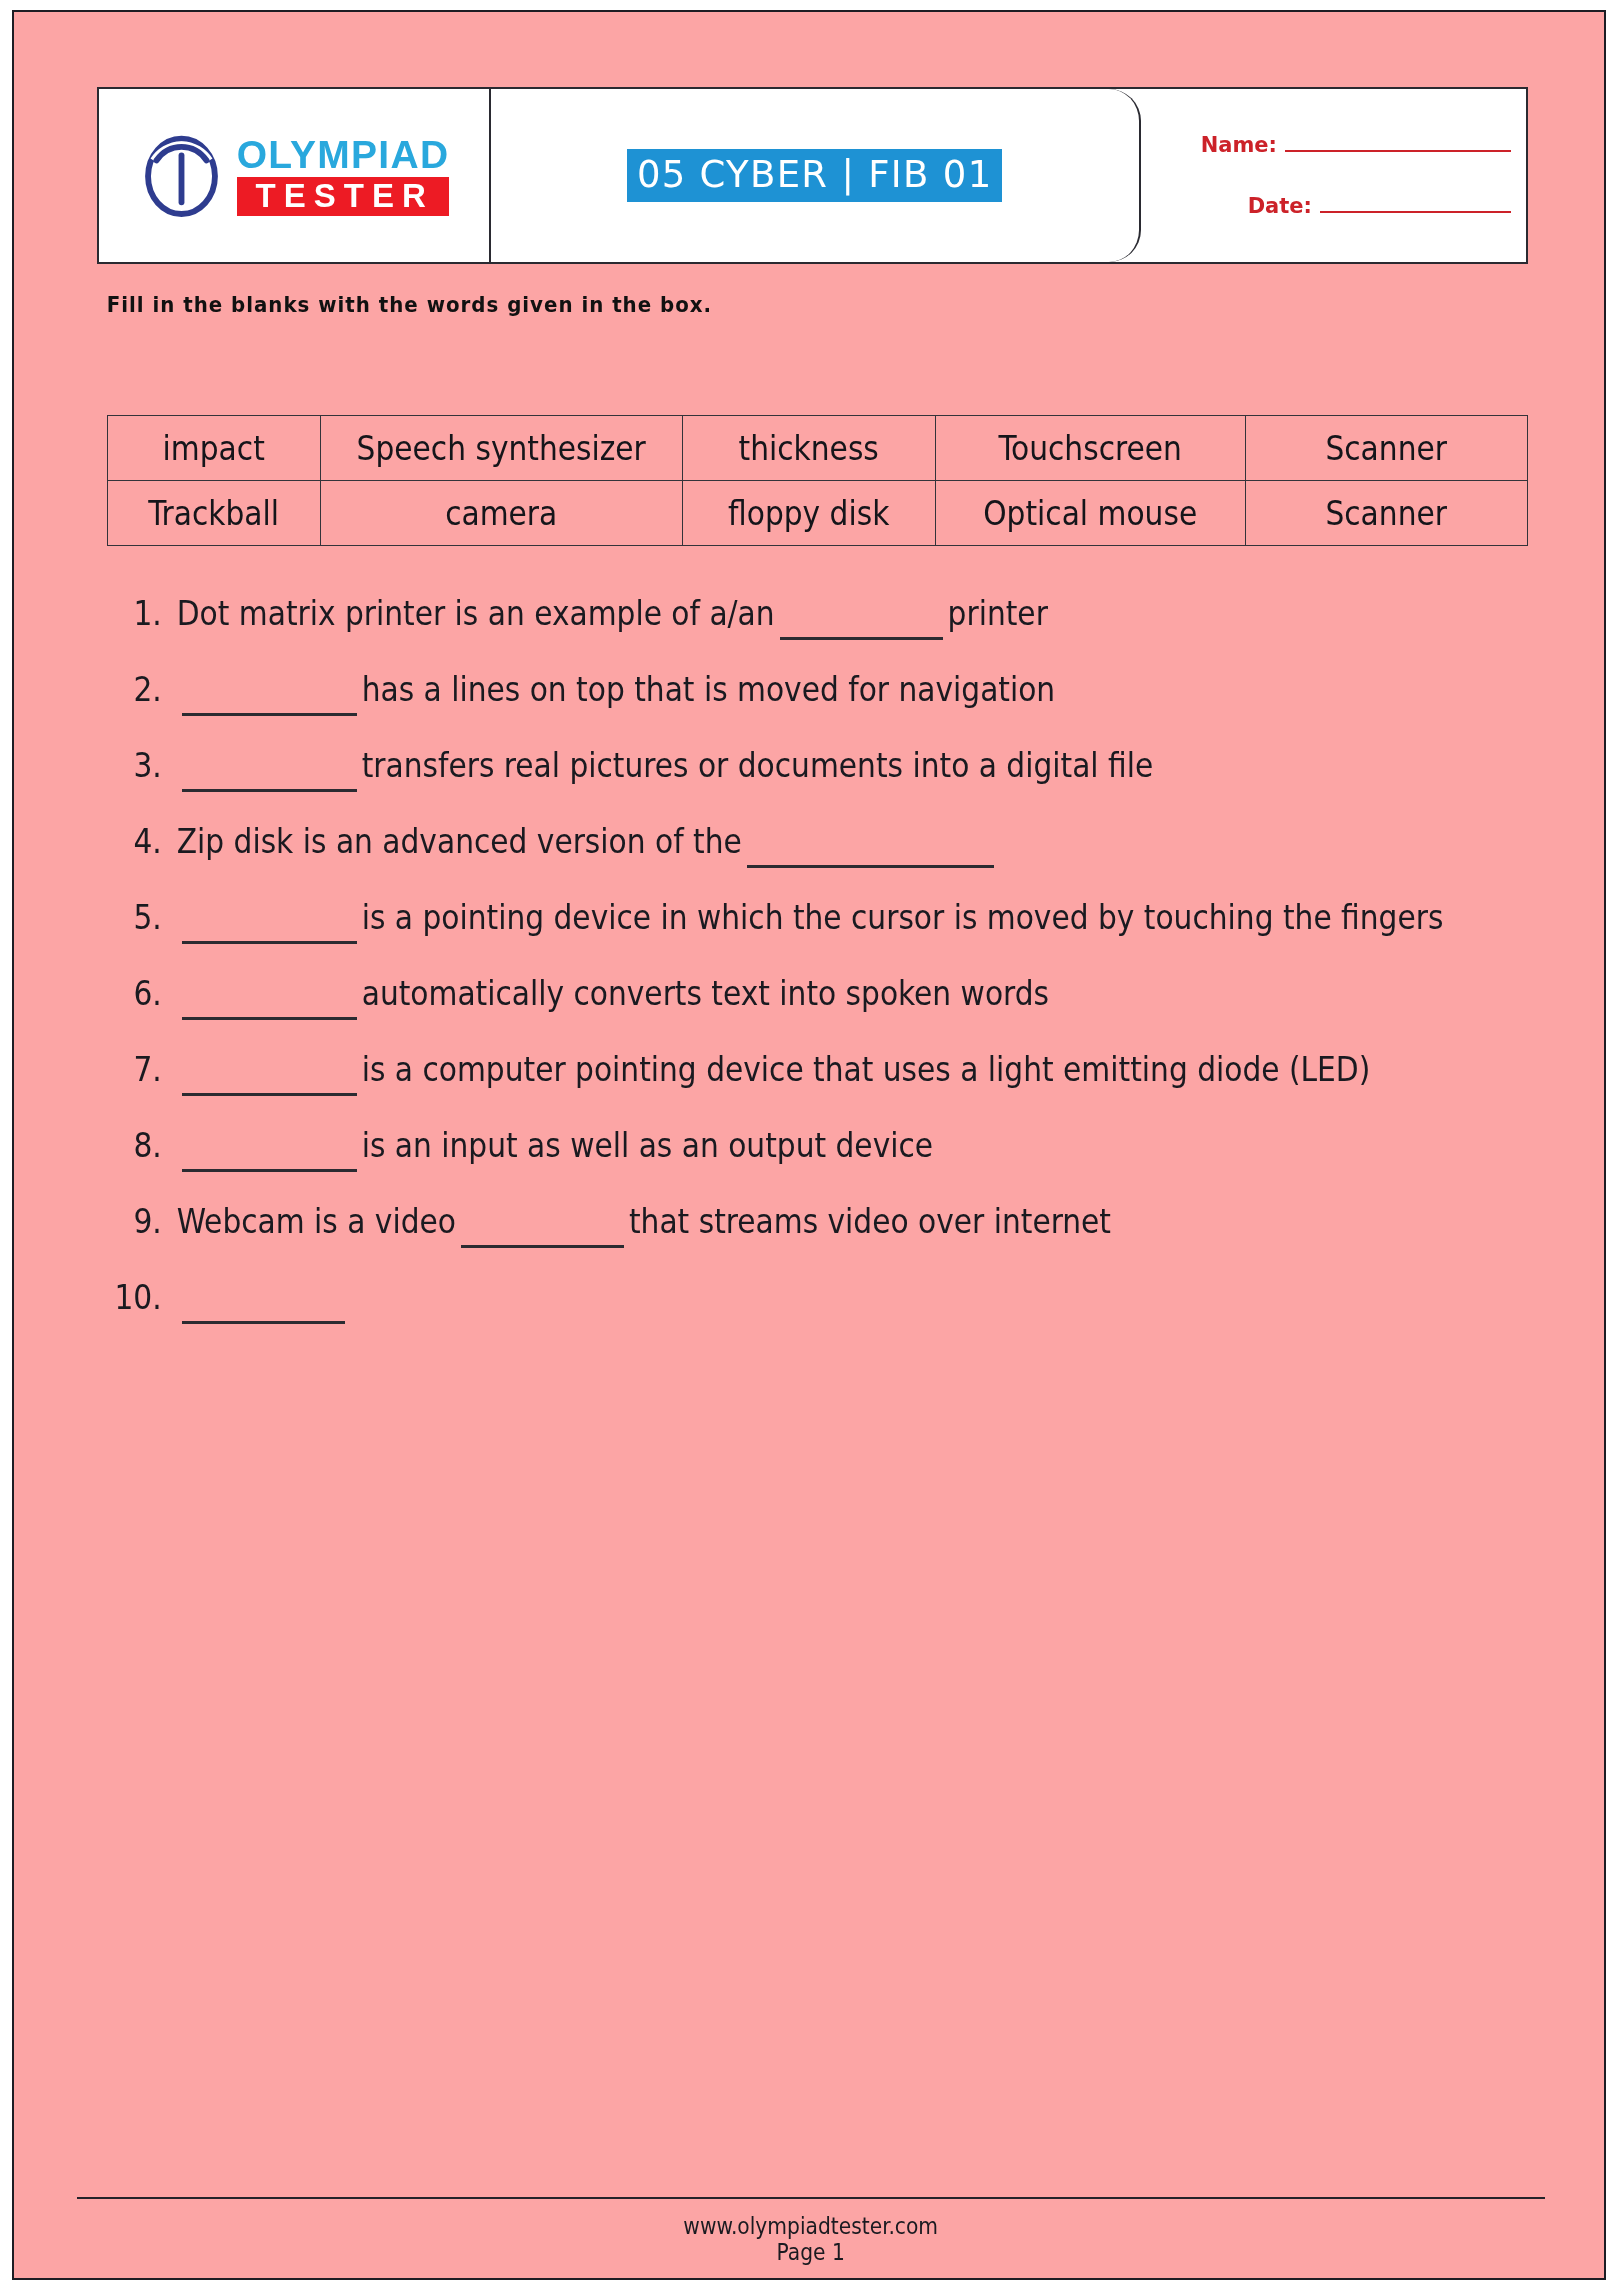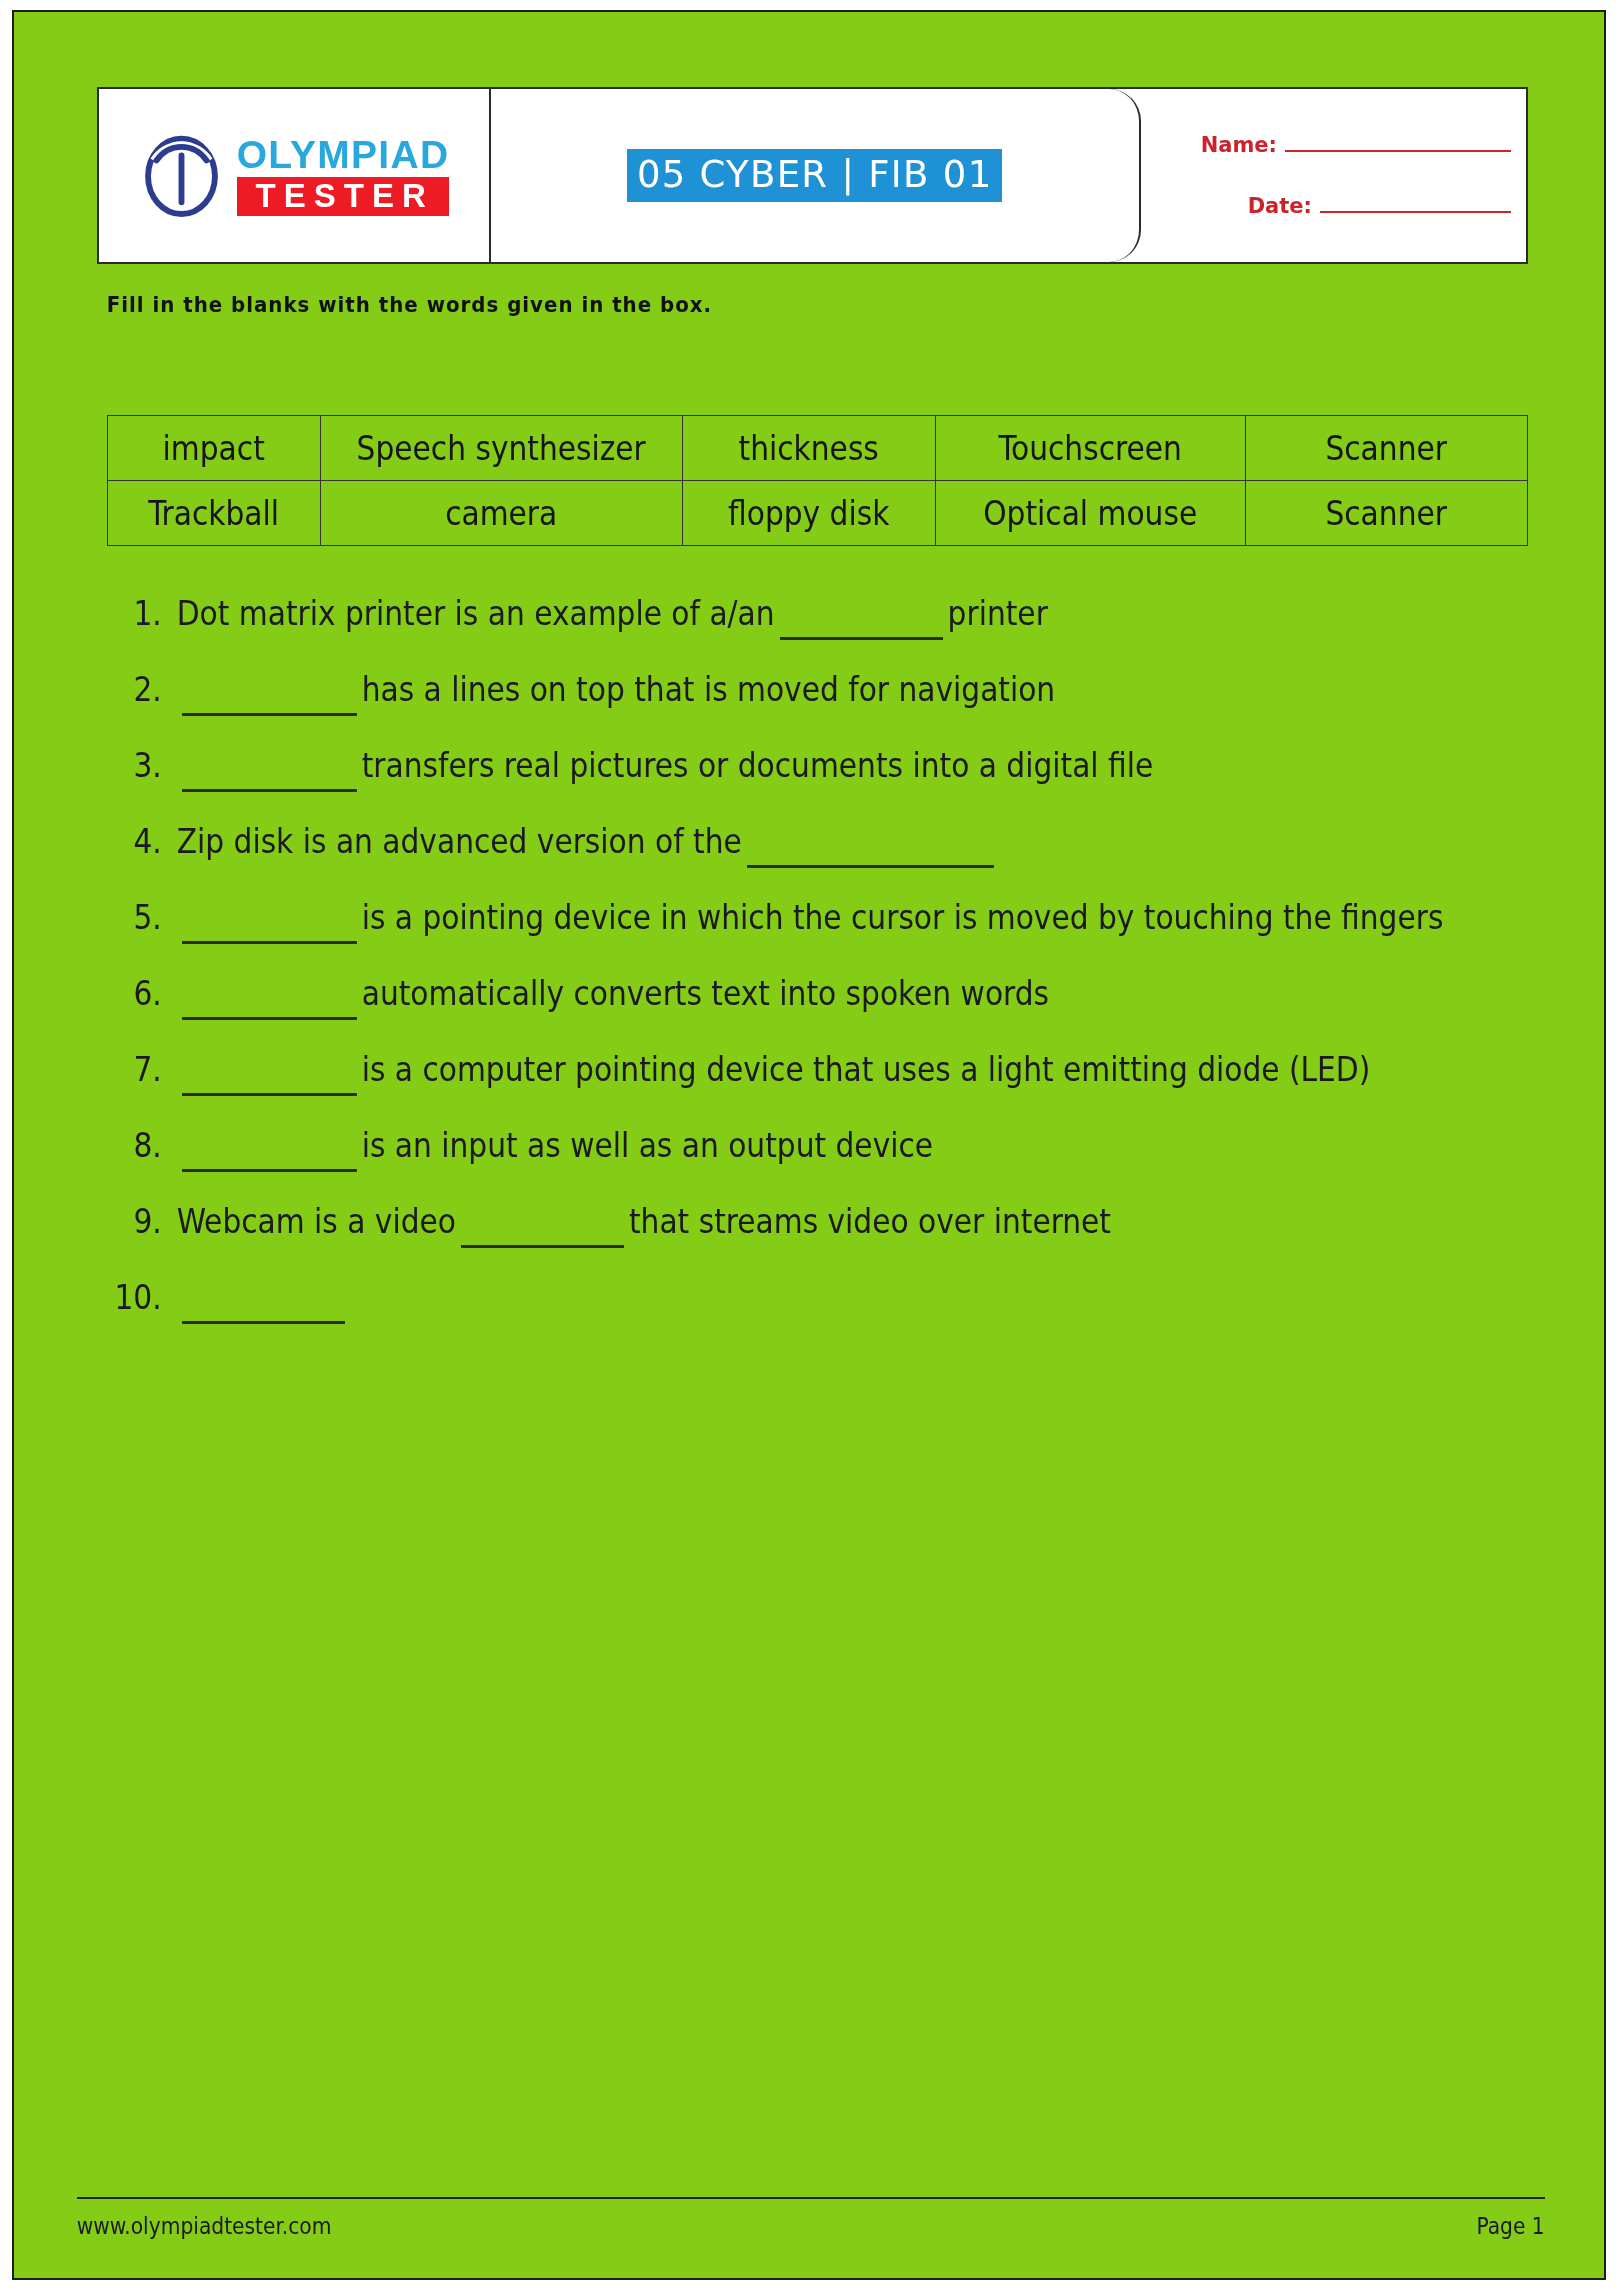--- a/index.html
+++ b/index.html
@@ -17,21 +17,21 @@
 
   
   .page {
     position: absolute;
     left: 11.7px;
     top: 10px;
     width: 1594px;
     height: 2270px;
     border: 2.5px solid #1d1d24;
     box-sizing: border-box;
-    background: #84cc16;
+    background: #fca5a5;
   }
 
   .inner {
     position: absolute;
     left: 0; top: 0;
     width: 100%; height: 100%;
     padding: 0;
   }
 
   
@@ -234,20 +234,21 @@
     position: absolute;
     left: 63px;
     top: 2201px;
     width: 1468px;
     display: flex;
     justify-content: space-between;
     align-items: center;
     font-family: "DejaVu Sans Condensed", "DejaVu Sans", sans-serif;
     font-size: 22.5px;
     color: #1a1a20;
+    flex-direction: column;
   }
 </style>
 </head>
 <body>
 
 <div class="page">
 <div class="inner">
 
   <div class="header">
 

